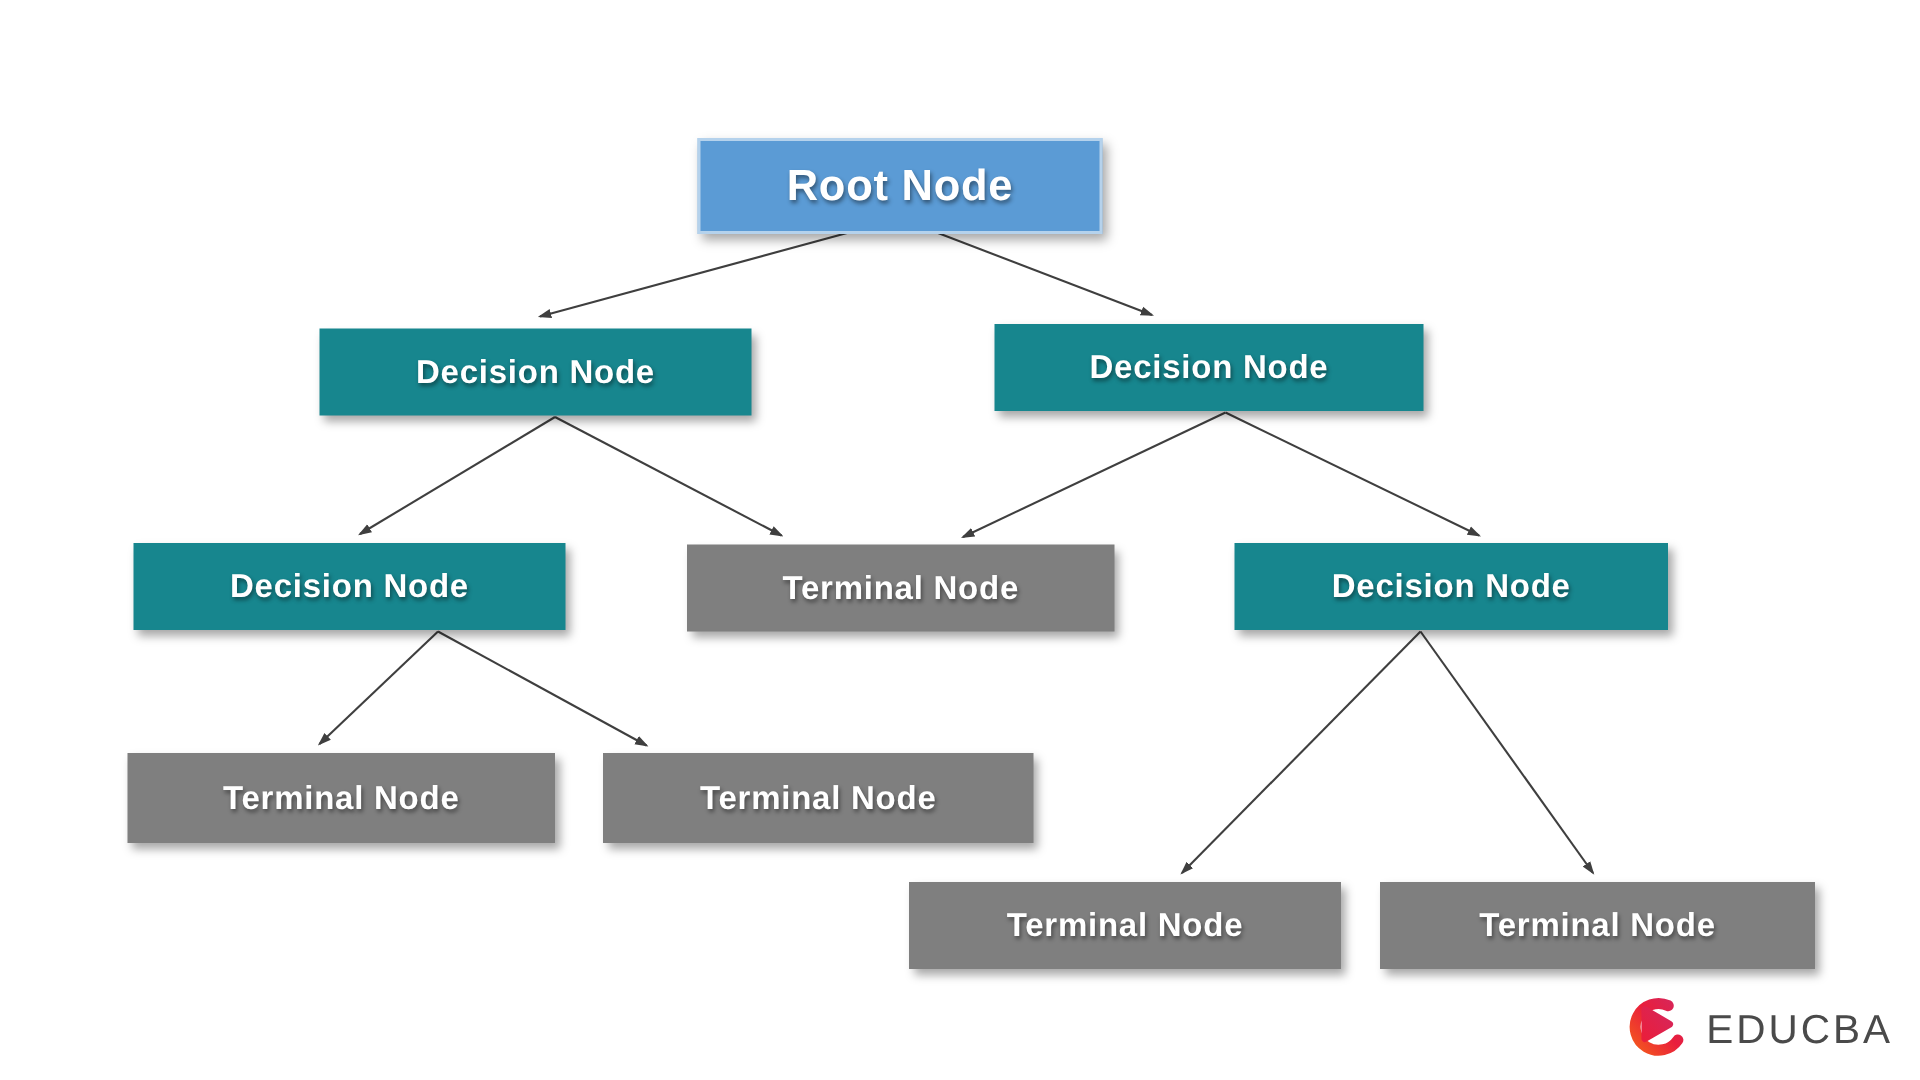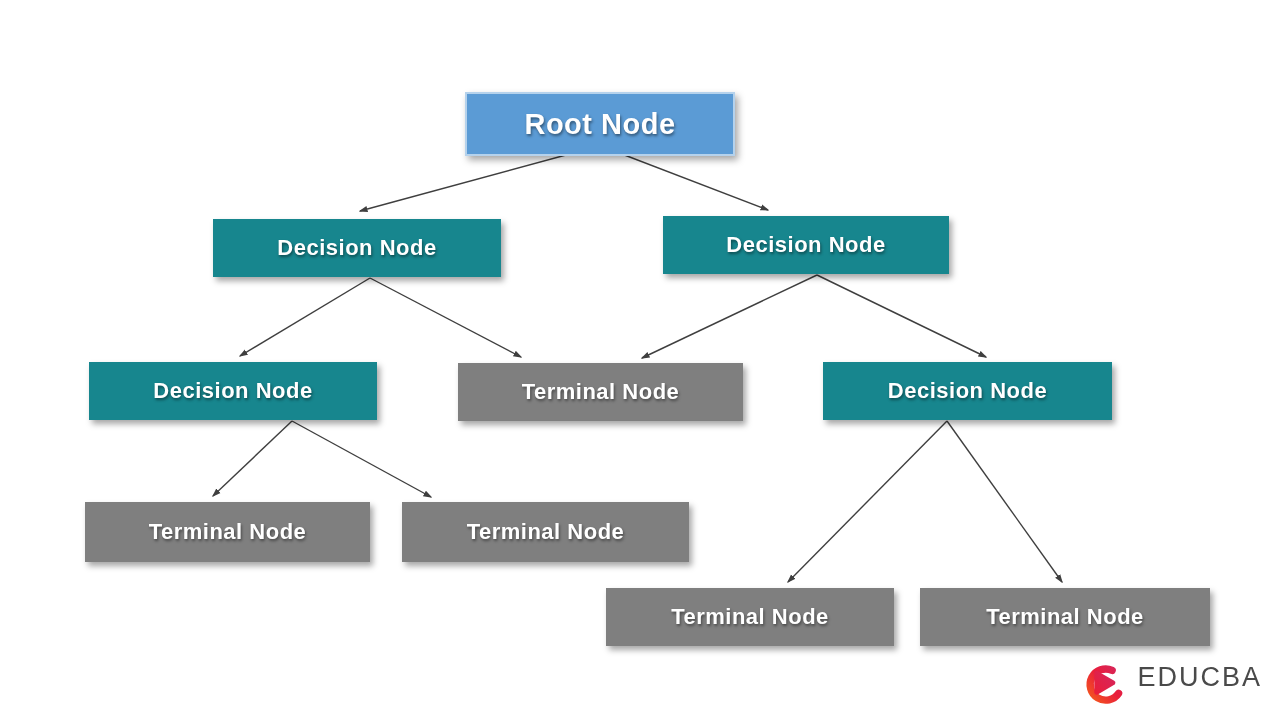--- a/index.html
+++ b/index.html
@@ -40,20 +40,21 @@
   .node.root {
     font-size: 29px;
     border: 2px solid rgba(255,255,255,0.55);
     box-shadow: 3px 4px 7px rgba(0,0,0,0.35);
   }
   #logo {
     position: absolute;
     right: 18px;
     bottom: 10px;
     display: flex;
+    align-items: center;
     gap: 12px;
   }
   #logo .logo-text {
     font-size: 27px;
     letter-spacing: 2px;
     font-weight: 400;
   }
 </style>
 </head>
 <body>

